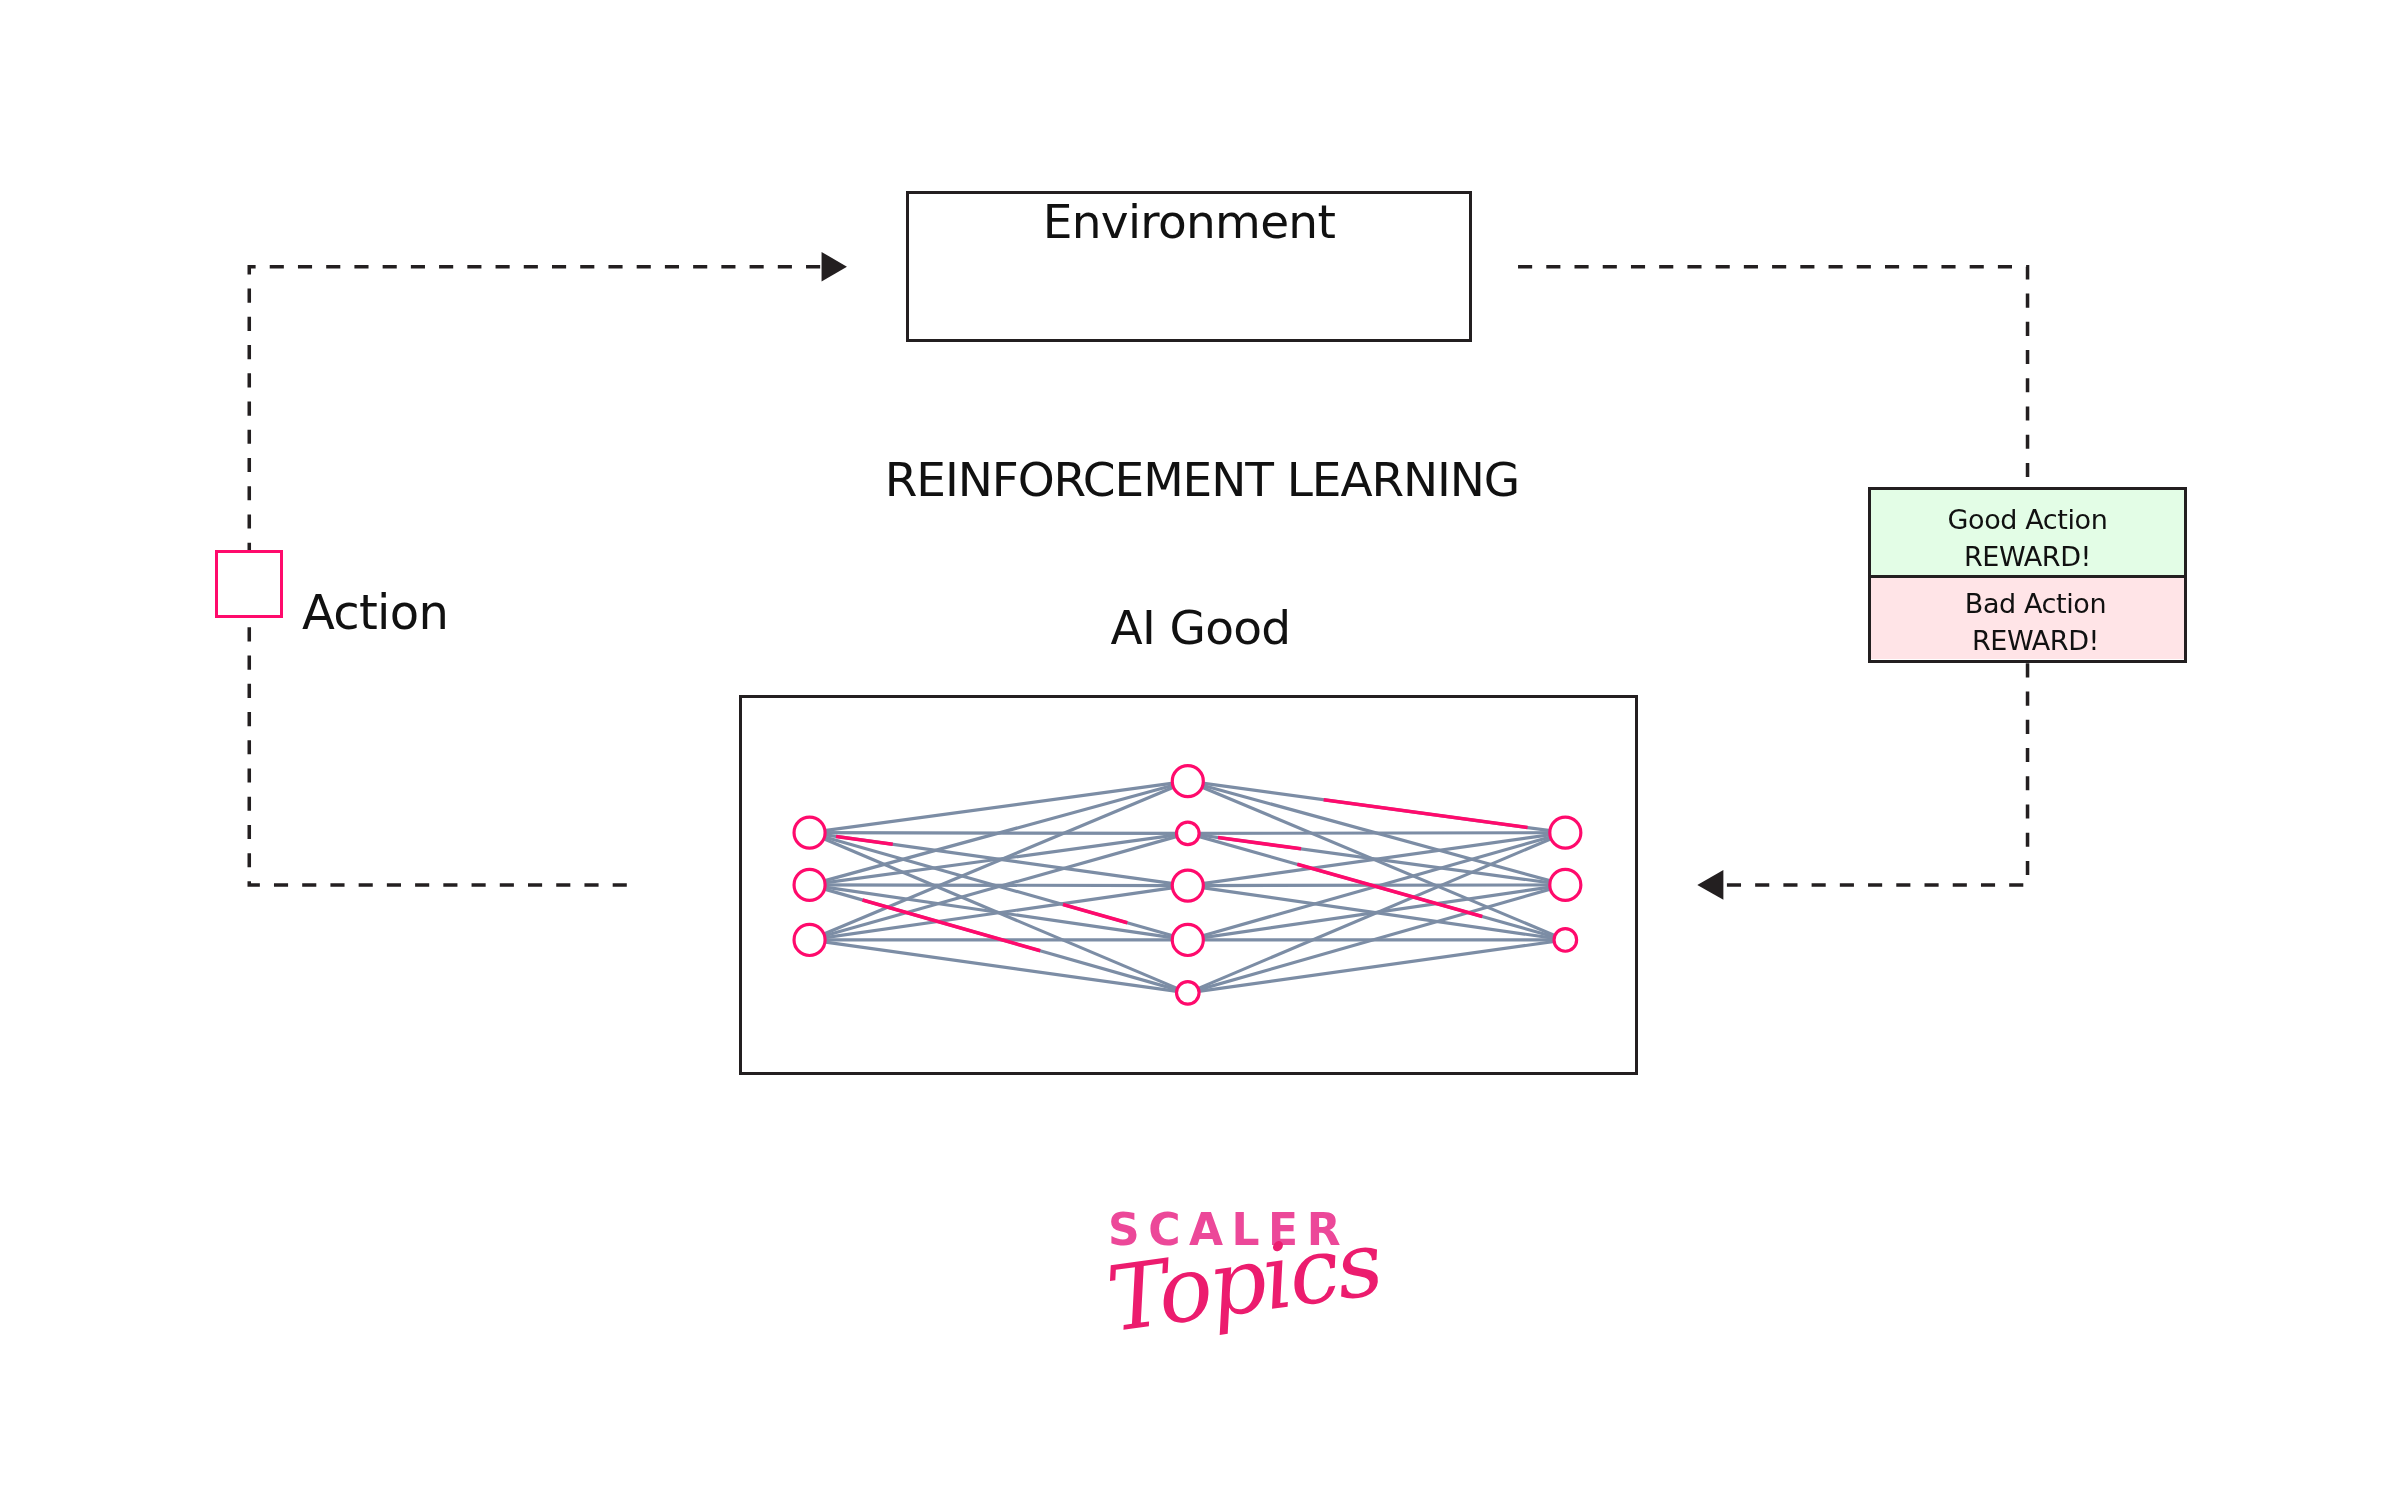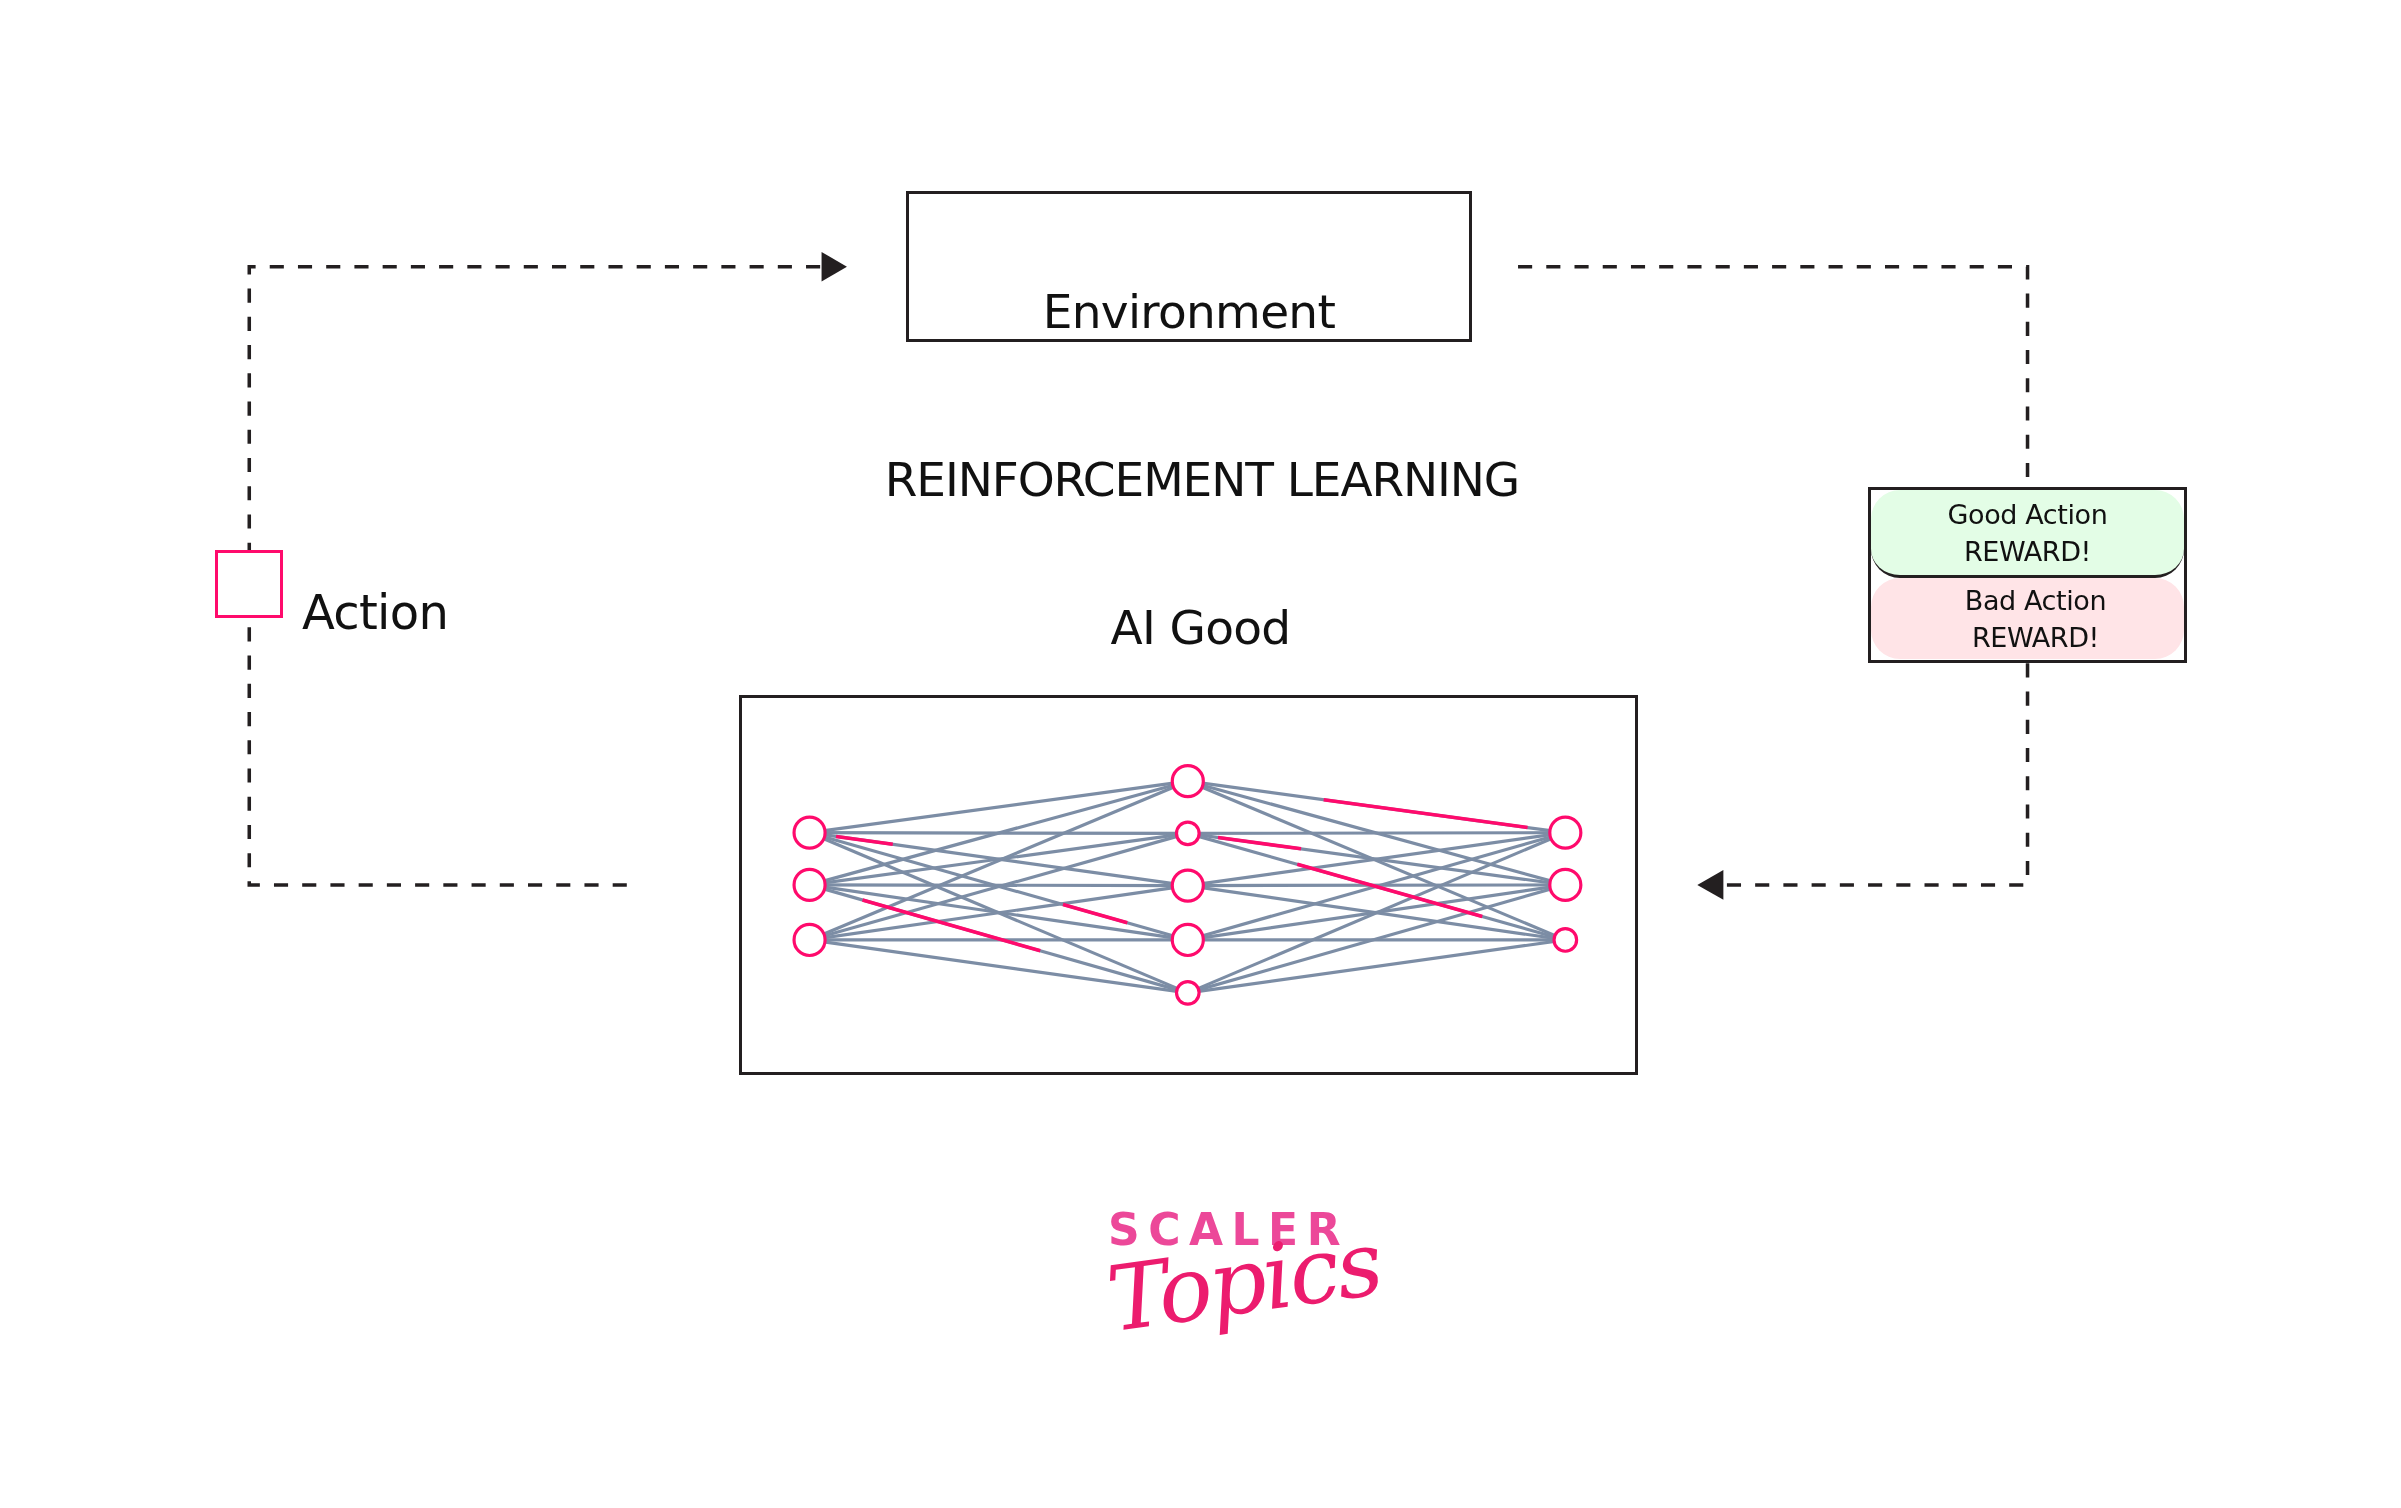--- a/index.html
+++ b/index.html
@@ -2,31 +2,31 @@
 <html style="font-size:11.3px"><head>
 <meta charset="utf-8">
 <style>
   html, body { margin: 0; padding: 0; background: #ffffff; }
   body { width: 2401px; height: 1508px; position: relative; overflow: hidden;
          font-family: "DejaVu Sans", "Liberation Sans", sans-serif; color: #111; }
   .abs { position: absolute; }
   #diagram-svg { position: absolute; left: 0; top: 0; }
   .box { position: absolute; box-sizing: border-box; border: 3.5px solid #231f20; background: #fff; }
   .env-box { left: 906px; top: 191px; width: 566px; height: 151px;
-             display: flex; align-items: flex-end; justify-content: center; }
+             display: flex; align-items: flex-start; justify-content: center; }
   .env-label { font-size: 47px; letter-spacing: -0.7px; }
   .title-text { left: 847px; width: 710px; top: 452px; text-align: center; font-size: 47px; letter-spacing: -1.1px; }
   .agent-label { left: 1024px; width: 353px; top: 600px; text-align: center; font-size: 47px; letter-spacing: -0.7px; }
   .agent-box { left: 739px; top: 695px; width: 899px; height: 380px; background: transparent; }
   .action-square { left: 215px; top: 550px; width: 68px; height: 68px; border: 3.5px solid #ff0a6c;
                    box-sizing: border-box; background: #fff; }
   .action-label { left: 302px; top: 558px; font-size: 48px; letter-spacing: -0.7px; margin-top: 26px; }
   .reward-box { left: 1868px; top: 487px; width: 319px; height: 176px; border: 3.5px solid #231f20; box-sizing: border-box; }
   .reward-cell { position: absolute; left: 0; right: 0; display: flex; flex-direction: column;
-                 align-items: center; justify-content: center; font-size: 27px; line-height: 37px; letter-spacing: -0.4px; border-radius: 29px; }
+                 align-items: center; justify-content: flex-end; font-size: 27px; line-height: 37px; letter-spacing: -0.4px; }
   .reward-good { top: 0; height: 85px; background: #e3fde6; border-bottom: 3.5px solid #231f20; }
   .reward-bad { top: 88px; height: 81px; background: #ffe4e7; padding-left: 16px; }
   .logo { left: 1073px; top: 1200px; width: 268px; height: 184px; }
   .logo-scaler { position: absolute; left: 35px; top: 4.2px; font-family: "DejaVu Sans", sans-serif; font-weight: bold;
                  font-size: 44px; letter-spacing: 8.5px; color: #ec4899; }
   .logo-topics { position: absolute; left: 28px; top: 48px; font-family: "DejaVu Serif", serif; font-style: italic;
                  font-size: 90px; color: #ec1c6e; letter-spacing: -2.8px; transform: rotate(-8deg); transform-origin: left top; }
 </style>
 </head>
 <body>

